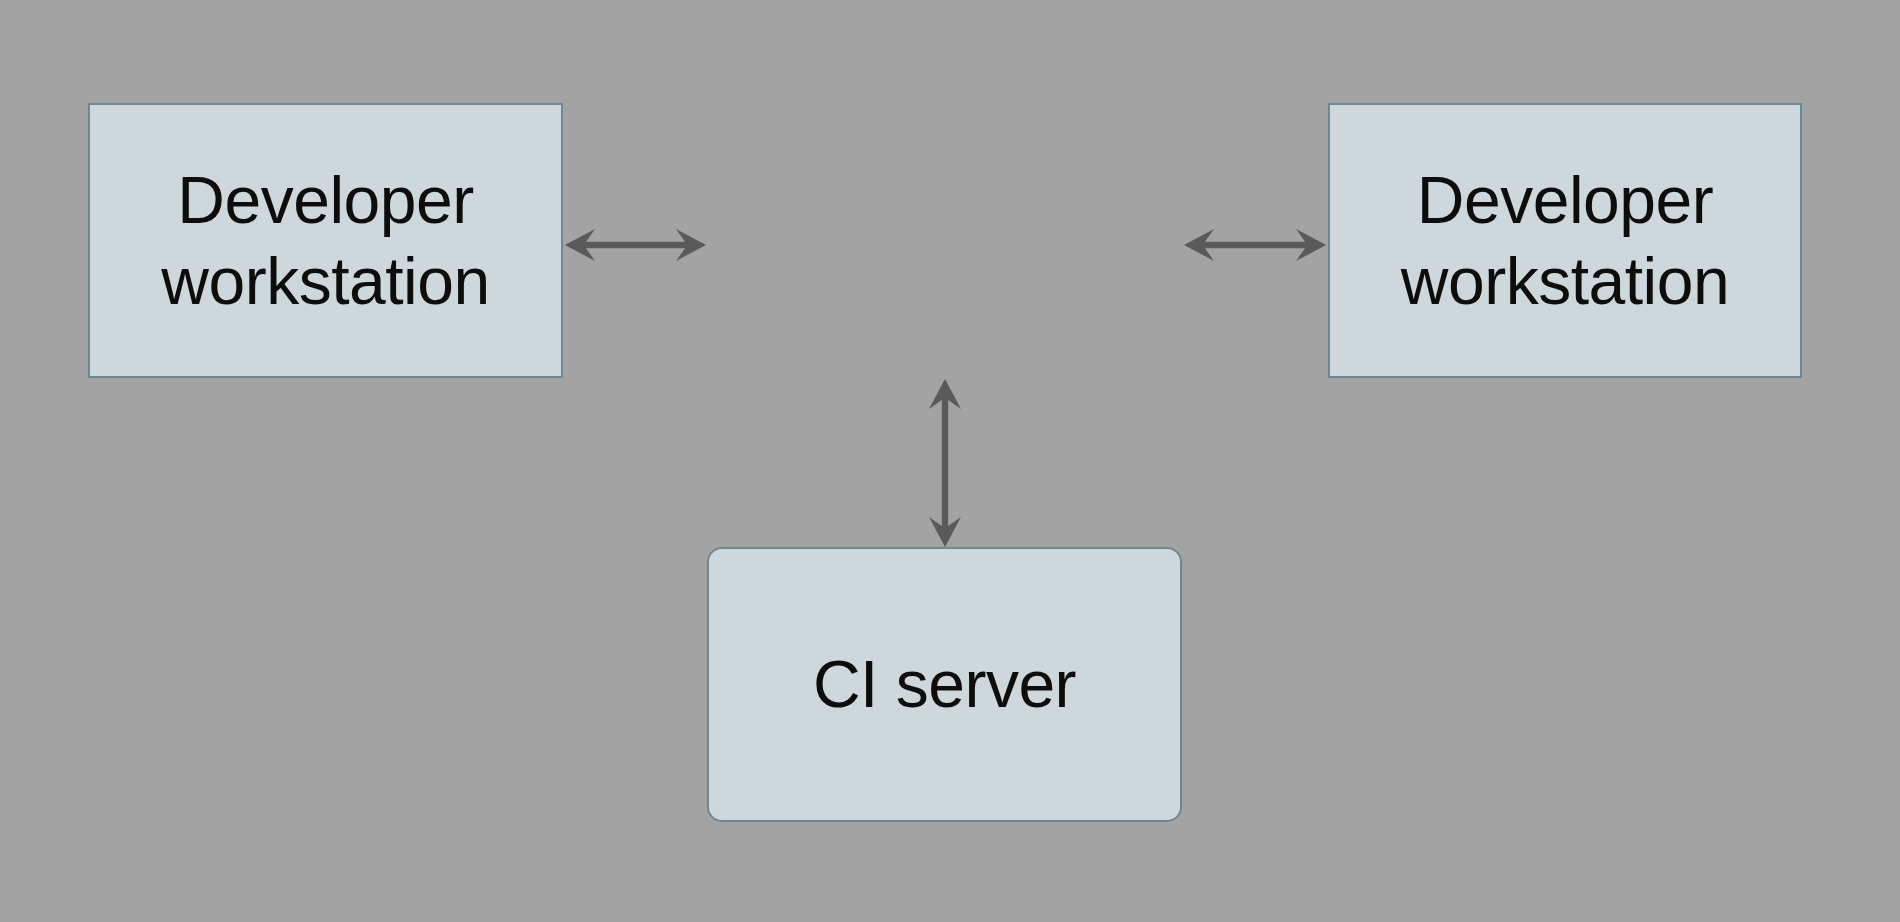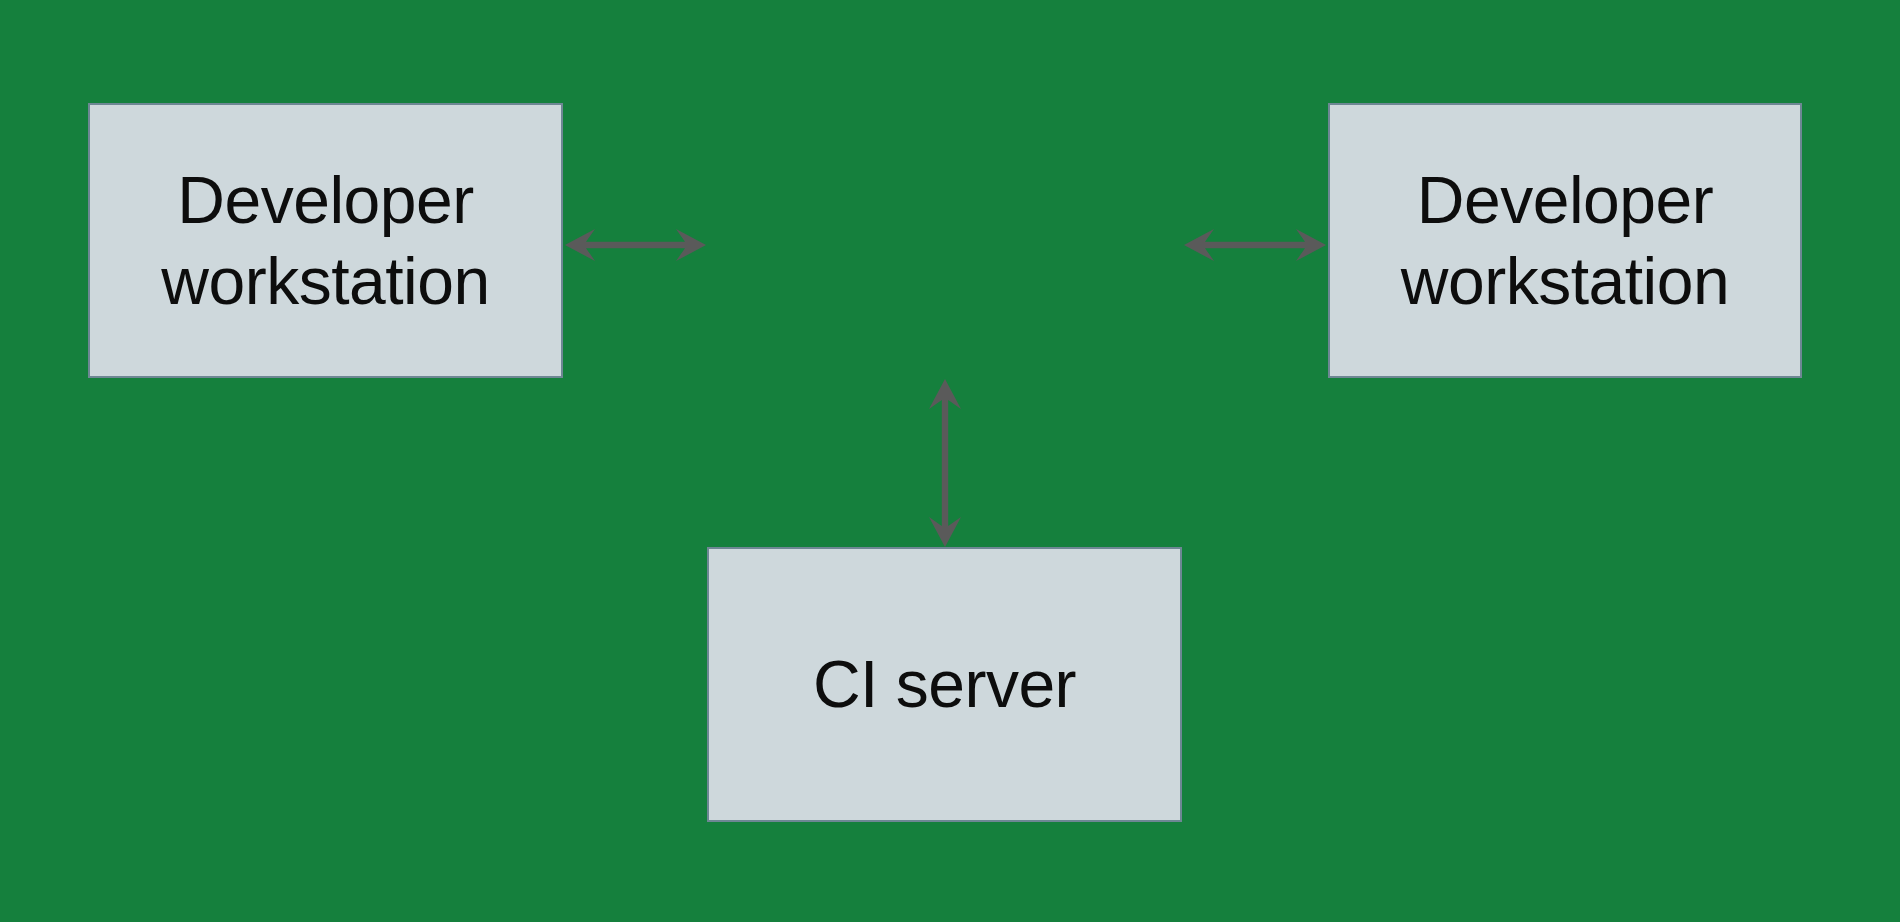--- a/index.html
+++ b/index.html
@@ -44,34 +44,34 @@
     pointer-events: none;
   }
   .connector svg {
     display: block;
     overflow: visible;
   }
 </style>
 </head>
 <body>
 
-<div id="diagram-canvas" style="background: #15803d;">
+<div id="diagram-canvas" style="background: #a3a3a3;">
 
   <div class="node-box" id="node-0" style="left: 88px; top: 103px; width: 475px; height: 275px; background: rgb(206, 216, 220); border-color: rgb(110, 135, 148);">
     <span class="node-label" style="color: rgb(13, 13, 13);">Developer
 workstation</span>
   </div>
 
 
   <div class="node-box" id="node-2" style="left: 1328px; top: 103px; width: 474px; height: 275px; background: rgb(206, 216, 220); border-color: rgb(110, 135, 148);">
     <span class="node-label" style="color: rgb(13, 13, 13);">Developer
 workstation</span>
   </div>
 
-  <div class="node-box" id="node-3" style="left: 707px; top: 547px; width: 475px; height: 275px; background: rgb(206, 216, 220); border-color: rgb(110, 135, 148);">
+  <div class="node-box" id="node-3" style="left: 707px; top: 547px; width: 475px; height: 275px; background: rgb(206, 216, 220); border-color: rgb(110, 135, 148); border-radius: 15px;">
     <span class="node-label" style="color: rgb(13, 13, 13);">CI server</span>
   </div>
 
   <div class="connector" id="conn-0" style="left: 565px; top: 229px; width: 141px; height: 32px;">
     <svg id="conn-svg-0" width="141" height="32" viewBox="0 0 141 32">
         <polygon points="0.00,16.00 30.00,0.00 21.00,12.80 120.00,12.80 111.00,0.00 141.00,16.00 111.00,32.00 120.00,19.20 21.00,19.20 30.00,32.00" fill="#5a5a5a"></polygon>
       </svg>
   </div>
 
   <div class="connector" id="conn-1" style="left: 1184px; top: 229px; width: 142px; height: 32px;">

